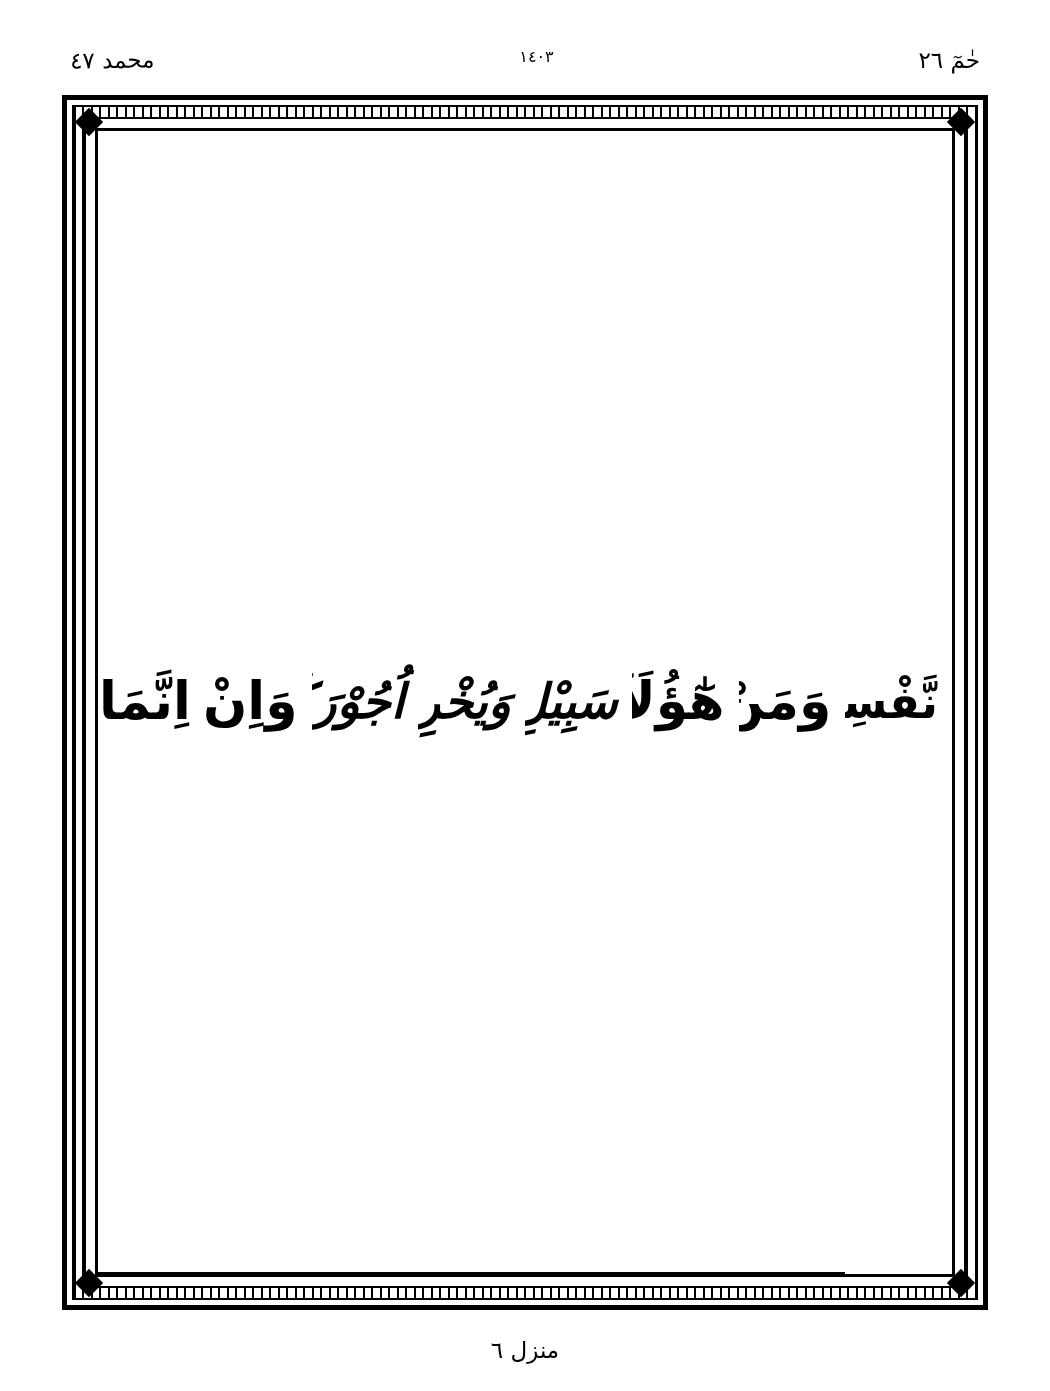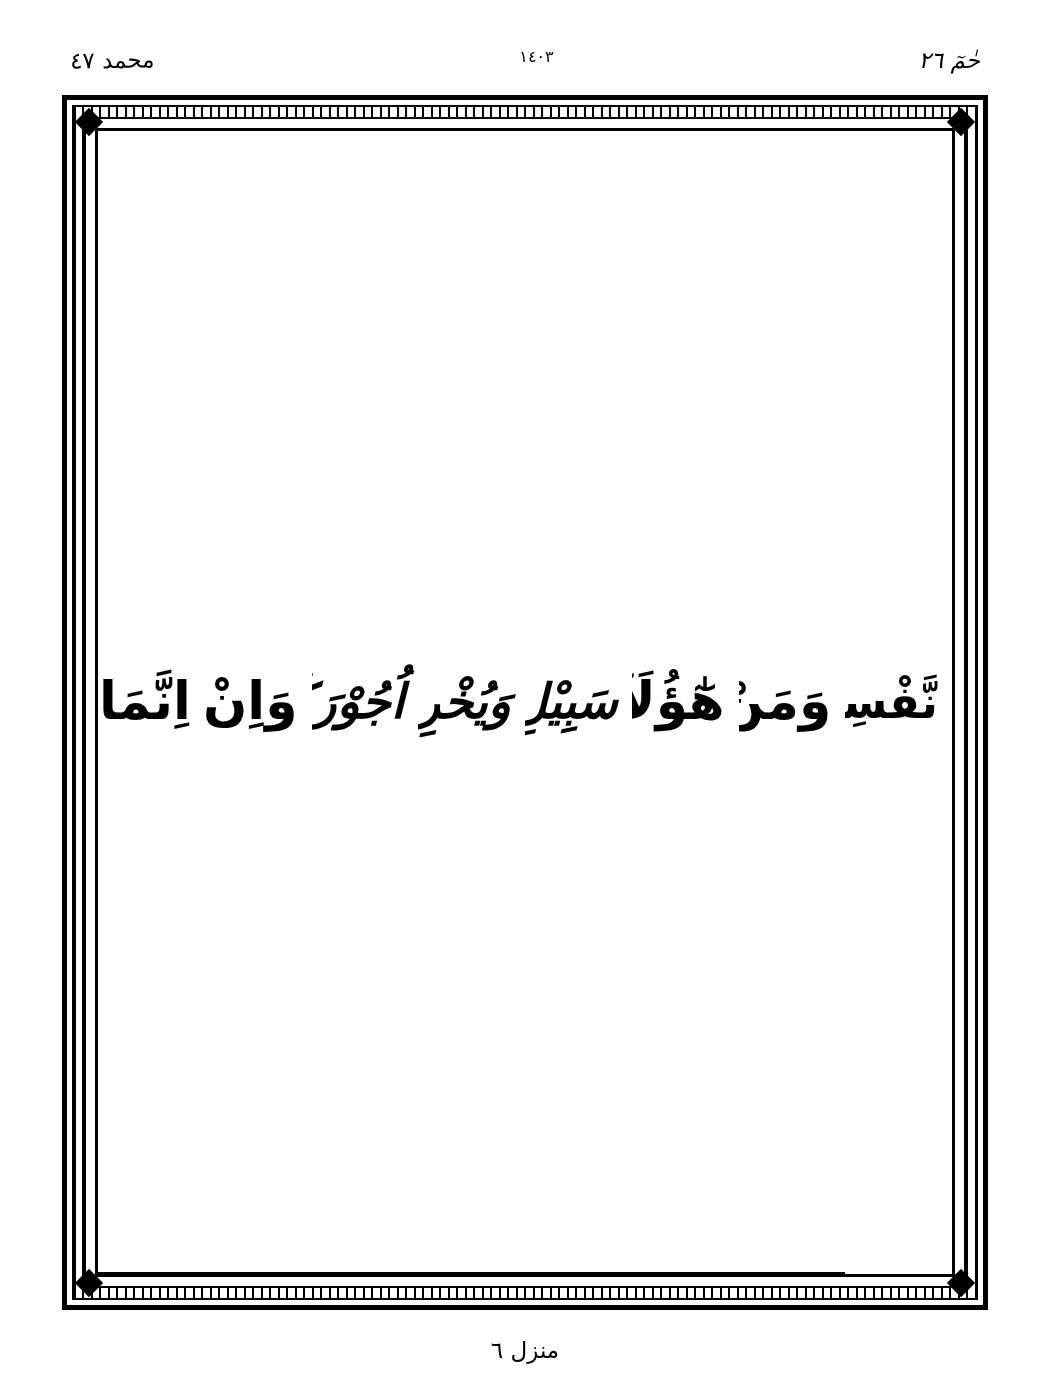--- a/index.html
+++ b/index.html
@@ -36,21 +36,20 @@
     direction: rtl;
   }
   .header-item {
     font-family: "DejaVu Sans", sans-serif;
     font-size: 23px;
     line-height: 1.1;
     white-space: nowrap;
   }
   .header-right {
     text-align: center;
-    font-style: italic;
   }
   .header-center {
     font-size: 16px;
     letter-spacing: 1px;
   }
   .header-left {
     text-align: left;
     transform: rotate(-1deg);
   }
 

